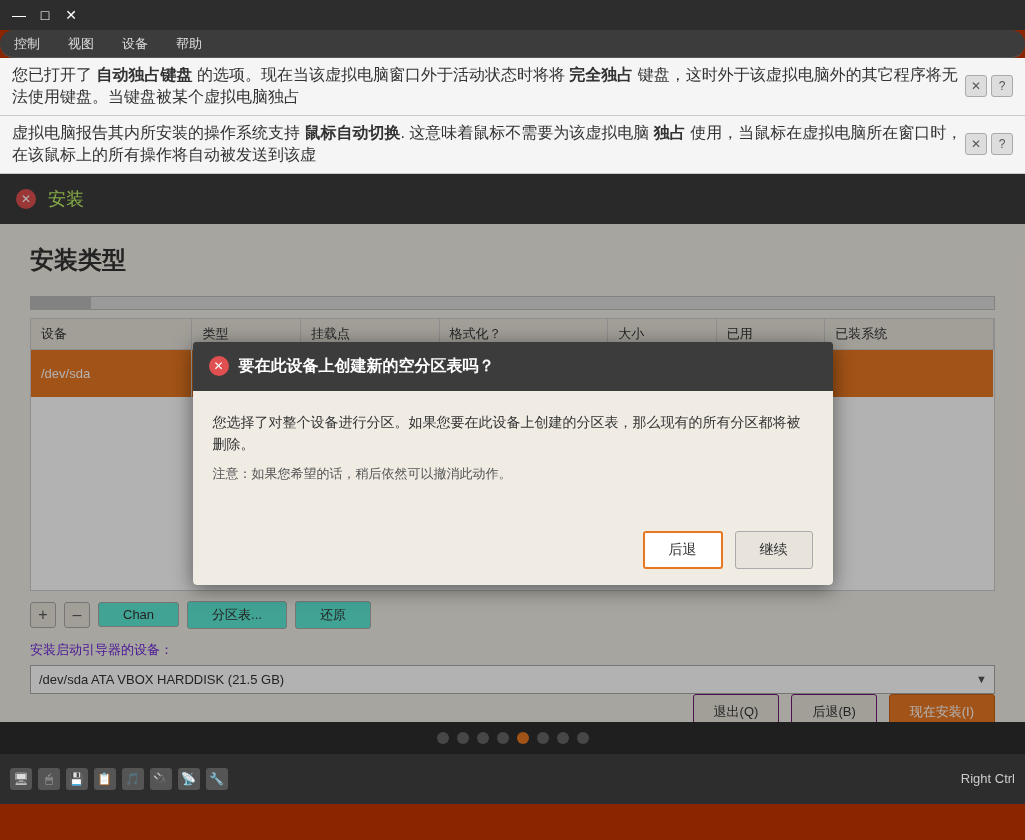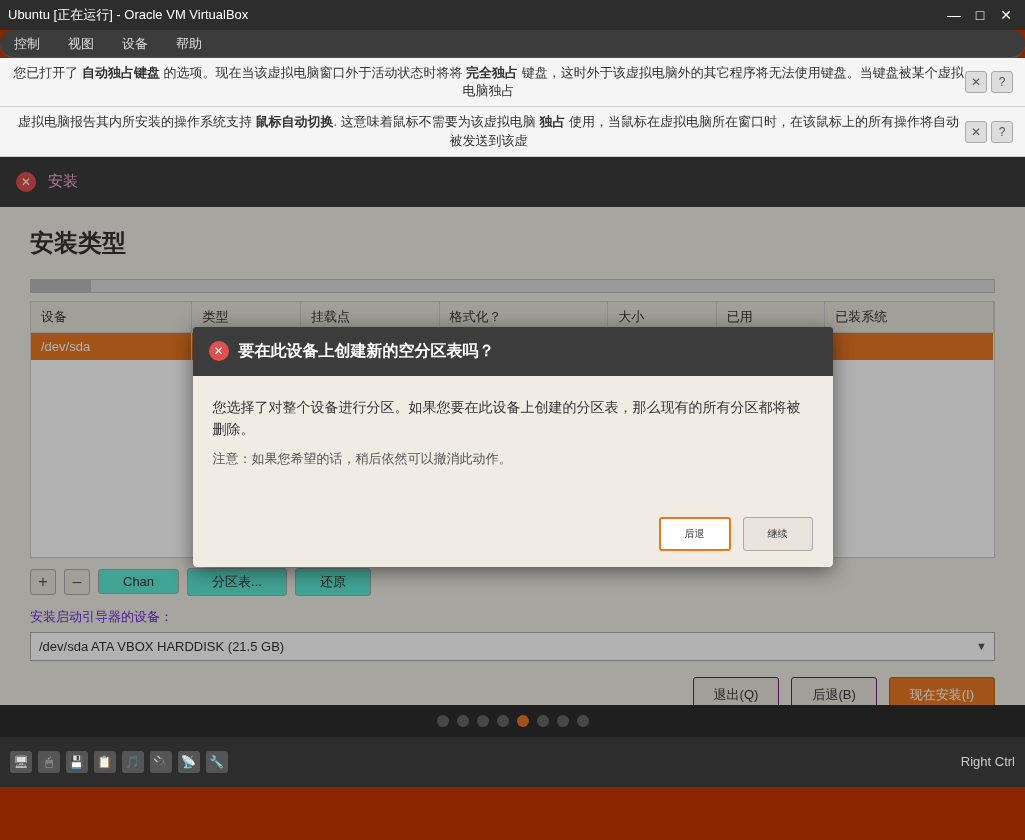--- a/index.html
+++ b/index.html
@@ -58,21 +58,21 @@
       border-bottom: 1px solid #ccc;
       padding: 6px 12px;
       font-size: 12px;
       color: #333;
       line-height: 1.4;
       display: flex;
       align-items: center;
       justify-content: space-between;
       min-height: 38px;
     }
-    .notif-text { flex: 1; font-size: 13px; text-align: center; }
+    .notif-text { flex: 1; font-size: 16px; }
     .notif-text b { font-weight: bold; }
     .notif-icons { display: flex; gap: 4px; }
     .notif-icon-btn {
       width: 22px; height: 22px;
       background: #ddd;
       border: 1px solid #aaa;
       border-radius: 3px;
       cursor: pointer;
       font-size: 12px;
       display: flex; align-items: center; justify-content: center;
@@ -100,22 +100,22 @@
       width: 20px; height: 20px;
       background: #e05050;
       border-radius: 50%;
       border: none;
       cursor: pointer;
       display: flex; align-items: center; justify-content: center;
       color: #fff;
       font-size: 12px;
     }
     .installer-title {
-      color: #f9a8d4;
-      font-size: 15px;
+      color: #bef264;
+      font-size: 18px;
       font-weight: normal;
     }
 
     .installer-body {
       display: flex;
       flex: 1;
       overflow: hidden;
     }
 
     
@@ -172,21 +172,21 @@
       padding: 6px 10px;
       text-align: left;
       font-weight: normal;
       color: #333;
     }
     tbody tr.selected td {
       background: #e87722;
       color: #fff;
     }
     tbody tr td {
-      padding: 6px 10px;
+      padding: 16px 10px;
       border-right: 1px solid #eee;
       color: #333;
     }
 
     
     .bottom-controls {
       display: flex;
       align-items: center;
       gap: 8px;
       margin-bottom: 12px;
@@ -222,21 +222,20 @@
       padding: 6px 8px;
       border: 1px solid #aaa;
       background: #fff;
       font-size: 13px;
       color: #333;
       appearance: none;
       cursor: pointer;
     }
     .boot-select-wrapper {
       position: relative;
-      margin-bottom: 16px;
     }
     .boot-select-wrapper::after {
       content: '▼';
       position: absolute;
       right: 8px; top: 50%; transform: translateY(-50%);
       font-size: 11px;
       color: #555;
       pointer-events: none;
     }
 
@@ -363,39 +362,38 @@
       background: #f0ece4;
       padding: 12px 20px 16px 20px;
       display: flex;
       justify-content: flex-end;
       gap: 12px;
     }
     .dialog-btn {
       padding: 8px 24px;
       border-radius: 3px;
       cursor: pointer;
-      font-size: 10px;
+      font-size: 14px;
       margin-top: 19px;
     }
     .dialog-btn-back {
       background: #fff;
       border: 2px solid #e87722;
       color: #333;
     }
     .dialog-btn-continue {
       background: #e8e4dc;
       border: 1px solid #aaa;
       color: #333;
     }
   </style>
 </head>
 <body>
 
 <div class="titlebar">
-  <span>Ubuntu [正在运行] - Oracle VM VirtualBox</span>
   <div class="titlebar-controls">
     <button class="titlebar-btn">—</button>
     <button class="titlebar-btn">□</button>
     <button class="titlebar-btn">✕</button>
   </div>
 </div>
 
 <div class="menubar">
   <span class="menubar-item">控制</span>
   <span class="menubar-item">视图</span>

